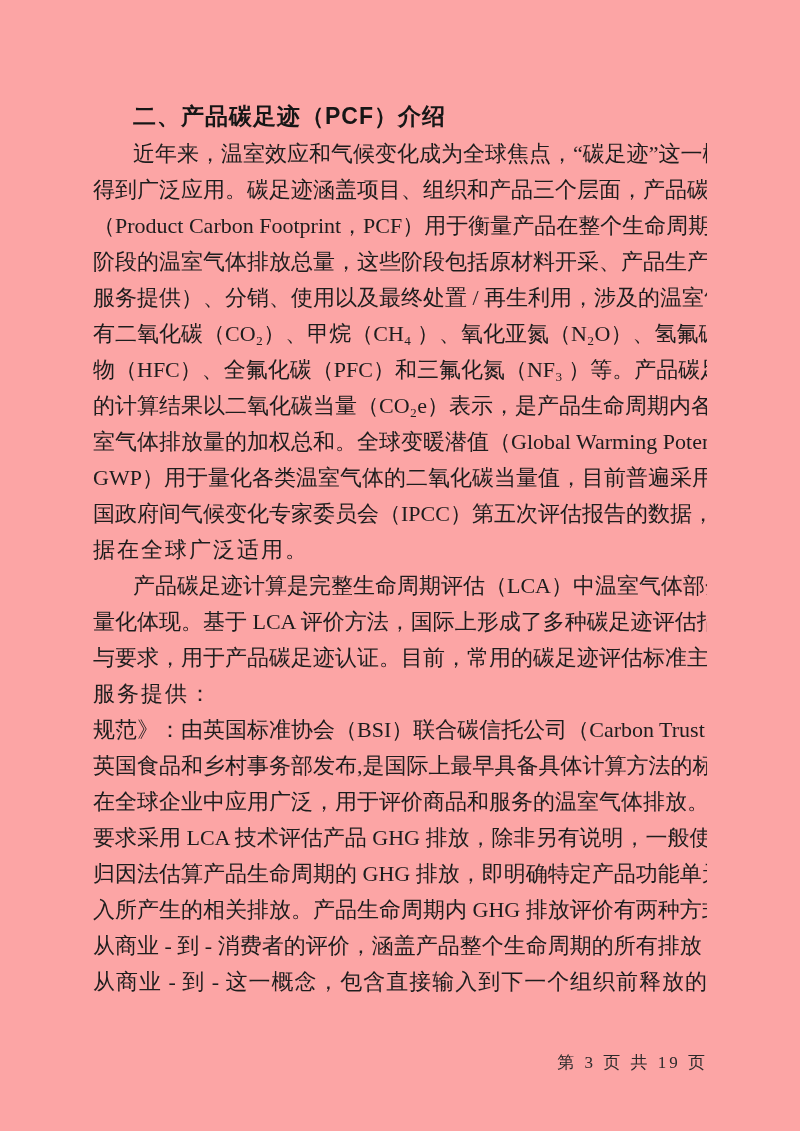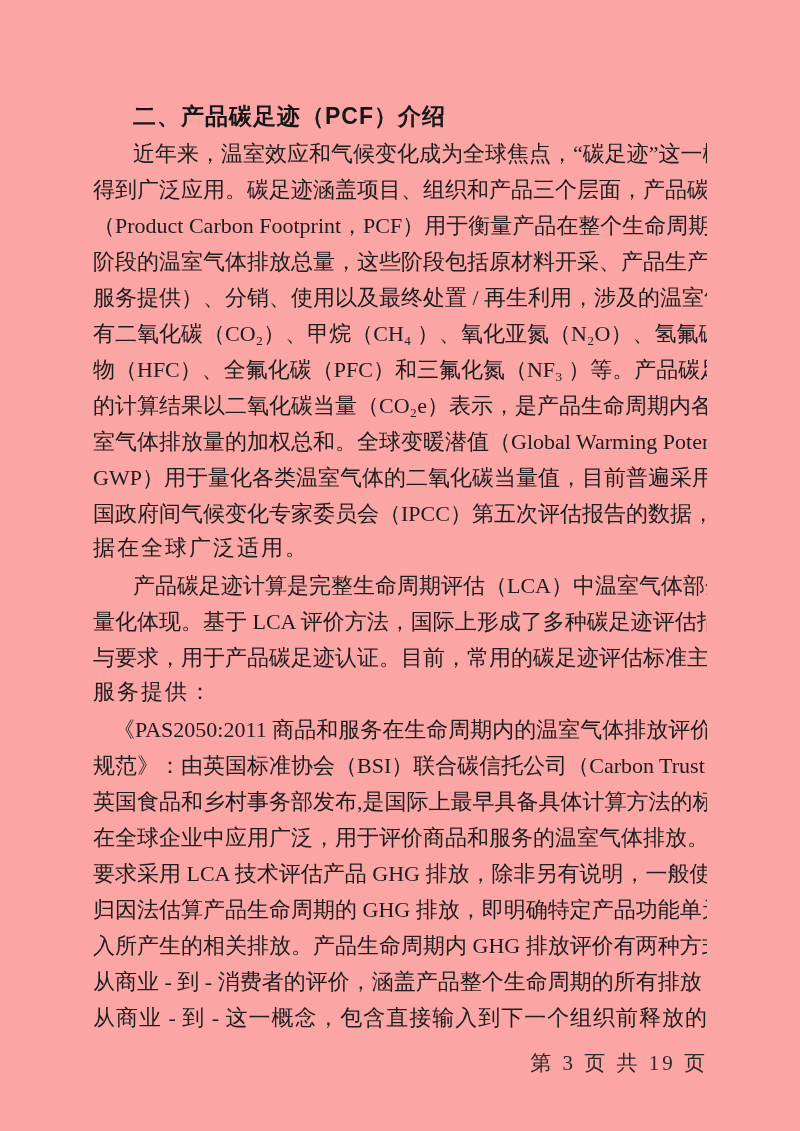--- a/index.html
+++ b/index.html
@@ -44,27 +44,26 @@
     text-align-last: justify;
     overflow: hidden;
     white-space: nowrap;
   }
   .line.indent { text-indent: 40px; }
   .line.indent-half { text-indent: 20px; }
   .line.left {
     text-align: left;
     text-align-last: left;
     letter-spacing: 2px;
-    font-family: Liberation Mono, monospace;
   }
   .footer {
     position: absolute;
     top: 1052px;
     right: 92px;
-    font-size: 21px;
+    font-size: 17px;
     line-height: 22px;
     letter-spacing: 3px;
     color: #2a2a2a;
     font-family: "Liberation Serif", "DejaVu Serif", serif;
   }
 </style>
 </head>
 <body>
 
 <div class="page">
@@ -81,21 +80,20 @@
     <div class="line">物（HFC）、全氟化碳（PFC）和三氟化氮（NF₃ ）等。产品碳足迹</div>
     <div class="line">的计算结果以二氧化碳当量（CO₂e）表示，是产品生命周期内各类温</div>
     <div class="line">室气体排放量的加权总和。全球变暖潜值（Global Warming Potential，</div>
     <div class="line">GWP）用于量化各类温室气体的二氧化碳当量值，目前普遍采用联合</div>
     <div class="line">国政府间气候变化专家委员会（IPCC）第五次评估报告的数据，该数</div>
     <div class="line left">据在全球广泛适用。</div>
     <div class="line indent">产品碳足迹计算是完整生命周期评估（LCA）中温室气体部分的</div>
     <div class="line">量化体现。基于 LCA 评价方法，国际上形成了多种碳足迹评估指南</div>
     <div class="line">与要求，用于产品碳足迹认证。目前，常用的碳足迹评估标准主要有</div>
     <div class="line left">服务提供：</div>
-    <div class="line indent-half">《PAS2050:2011 商品和服务在生命周期内的温室气体排放评价</div>
     <div class="line">规范》：由英国标准协会（BSI）联合碳信托公司（Carbon Trust）、</div>
     <div class="line">英国食品和乡村事务部发布,是国际上最早具备具体计算方法的标准，</div>
     <div class="line">在全球企业中应用广泛，用于评价商品和服务的温室气体排放。规范</div>
     <div class="line">要求采用 LCA 技术评估产品 GHG 排放，除非另有说明，一般使用</div>
     <div class="line">归因法估算产品生命周期的 GHG 排放，即明确特定产品功能单元输</div>
     <div class="line">入所产生的相关排放。产品生命周期内 GHG 排放评价有两种方式：</div>
     <div class="line">从商业 - 到 - 消费者的评价，涵盖产品整个生命周期的所有排放；</div>
     <div class="line">从商业 - 到 - 这一概念，包含直接输入到下一个组织前释放的</div>
   </div>
 

